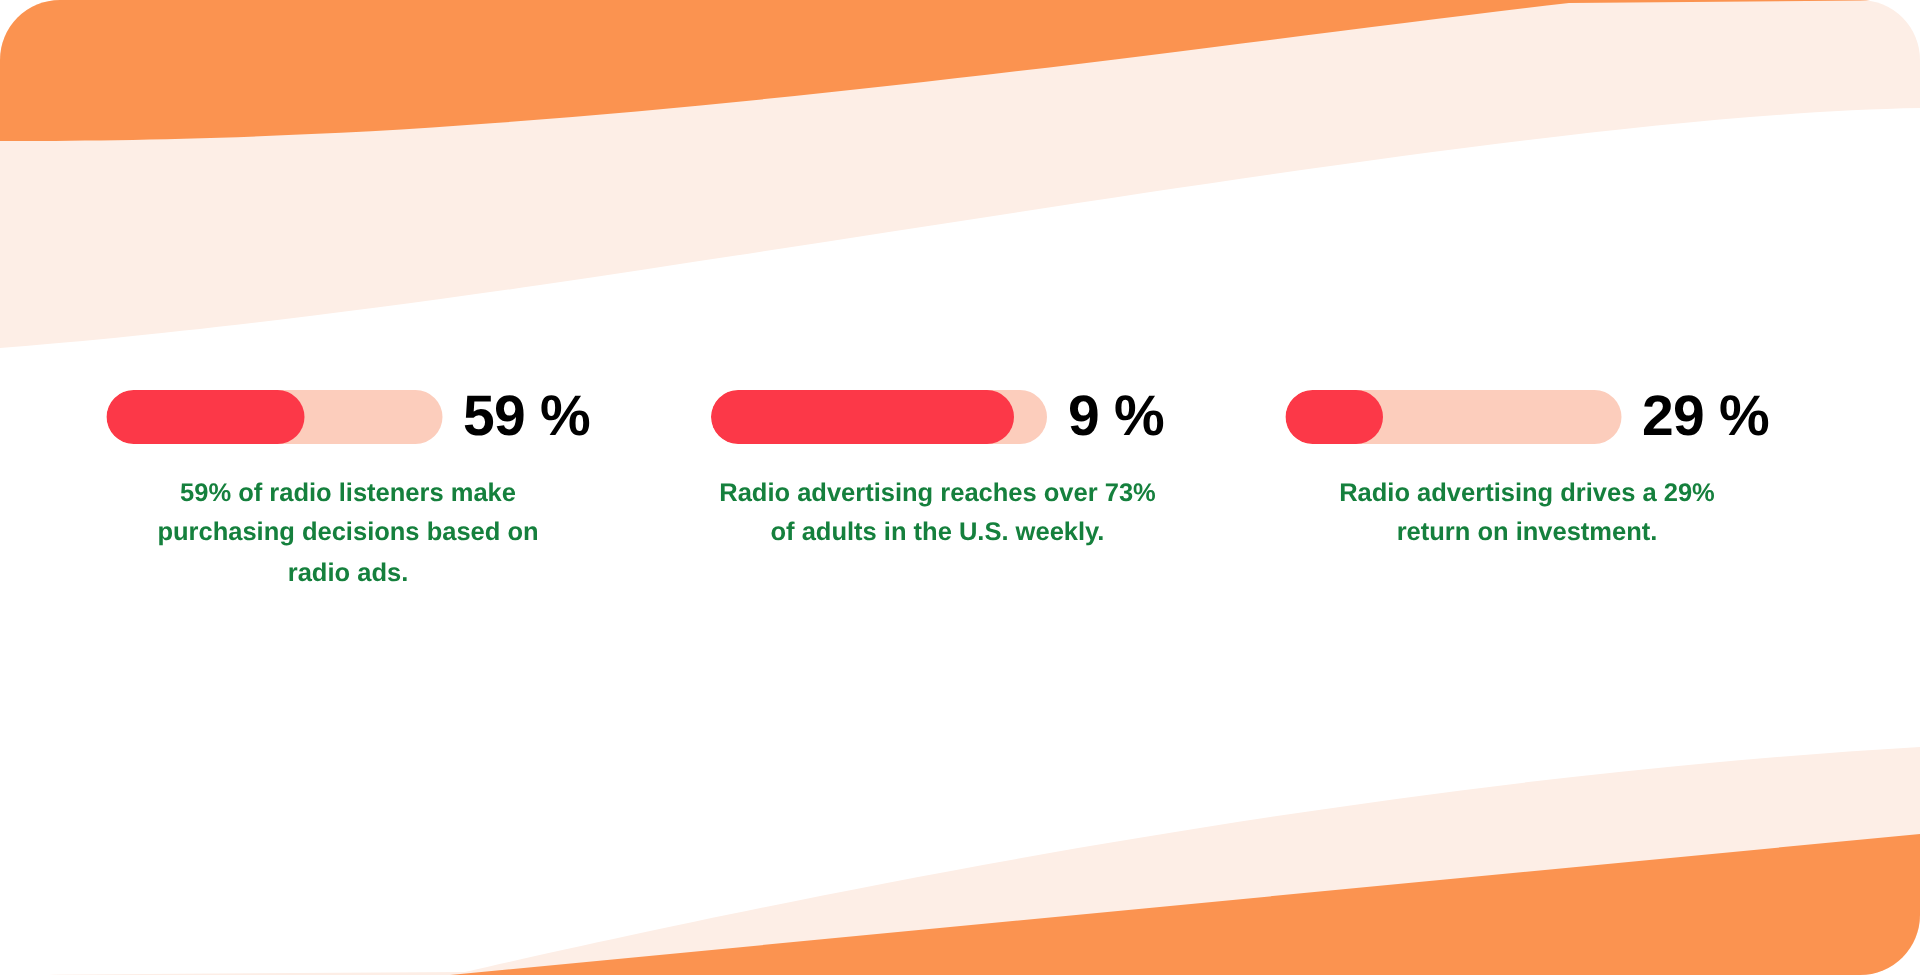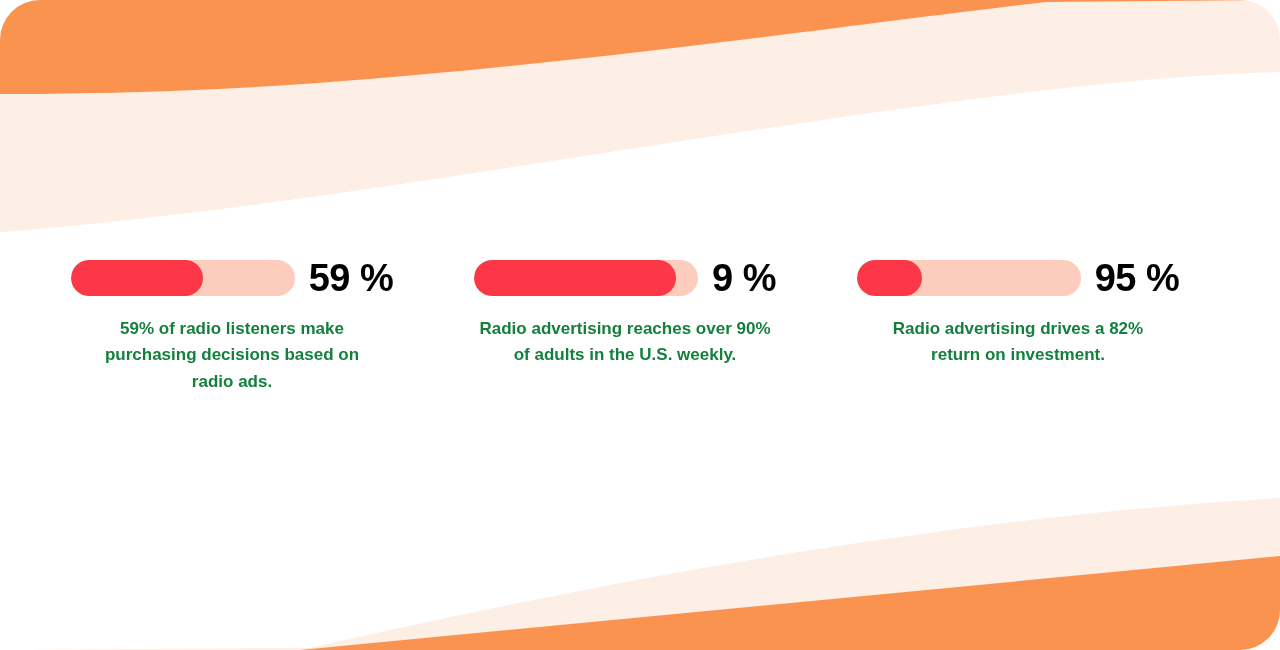--- a/index.html
+++ b/index.html
@@ -127,27 +127,27 @@
       <div class="stat-caption">59% of radio listeners make purchasing decisions based on radio ads.</div>
     </div>
 
     <div class="stat-block col-2">
       <div class="bar-row">
         <div class="bar-track">
           <div class="bar-fill" style="width: 90%;"></div>
         </div>
         <div class="pct-label">9 %</div>
       </div>
-      <div class="stat-caption">Radio advertising reaches over 90% of adults in the U.S. weekly.</div>
+      <div class="stat-caption">Radio advertising reaches over 73% of adults in the U.S. weekly.</div>
     </div>
 
     <div class="stat-block col-3">
       <div class="bar-row">
         <div class="bar-track">
           <div class="bar-fill" style="width: 29%;"></div>
         </div>
-        <div class="pct-label">95 %</div>
+        <div class="pct-label">29 %</div>
       </div>
-      <div class="stat-caption">Radio advertising drives a 82% return on investment.</div>
+      <div class="stat-caption">Radio advertising drives a 29% return on investment.</div>
     </div>
 
   </div>
 </div>
 
 </body></html>

